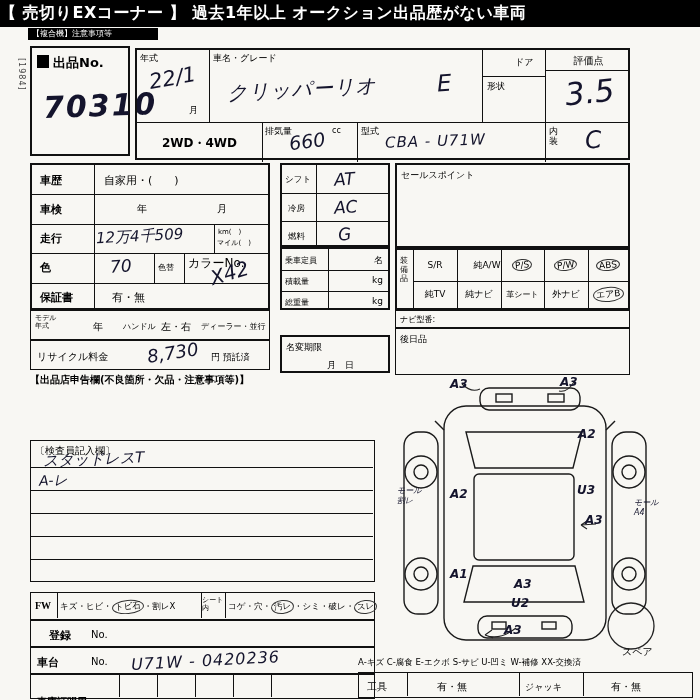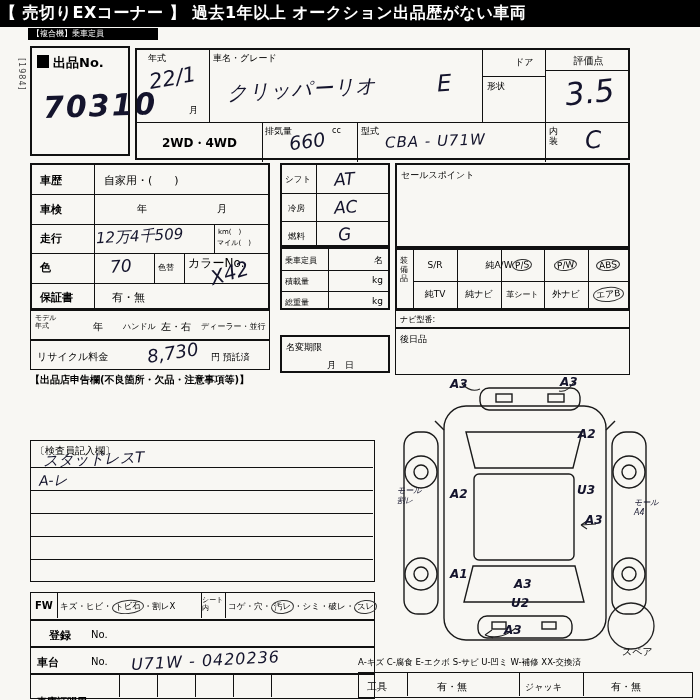--- a/index.html
+++ b/index.html
@@ -20,41 +20,41 @@
 </style>
 </head>
 <body>
 
 <div id="sheet">
 
   <div class="abs" style="left:0;top:0;width:700px;height:27px;background:#000;color:#fff;display:flex;align-items:center;">
     <span style="font-size:16px;font-weight:bold;letter-spacing:.5px;">【 売切りEXコーナー 】 過去1年以上 オークション出品歴がない車両</span>
   </div>
   <div class="abs" style="left:28px;top:28px;width:130px;height:12px;background:#000;color:#fff;font-size:8px;line-height:12px;padding-left:4px;overflow:hidden;">
-    <span>【複合機】乗車定員</span>
+    <span>【複合機】注意事項等</span>
   </div>
   <span class="abs" style="left:17px;top:58px;font-size:8px;writing-mode:vertical-rl;letter-spacing:1px;color:#444;">[1984]</span>
 
   <div class="bx2" style="left:30px;top:46px;width:100px;height:110px;">
     <span class="abs" style="left:5px;top:7px;width:12px;height:13px;background:#000;"></span>
     <span class="abs" style="left:21px;top:6px;font-size:13px;font-weight:bold;">出品No.</span>
     <span class="abs hw" style="left:11px;top:40px;font-size:30px;font-weight:600;letter-spacing:2px;transform:rotate(-2deg);">70310</span>
   </div>
 
   <div class="bx2" style="left:135px;top:48px;width:495px;height:112px;">
     <i class="vl" style="left:72px;top:0;height:72px;"></i>
     <i class="vl" style="left:345px;top:0;height:72px;"></i>
     <i class="vl" style="left:408px;top:0;height:112px;"></i>
     <i class="hl" style="left:0;top:72px;width:491px;"></i>
     <i class="hl" style="left:345px;top:26px;width:63px;"></i>
     <i class="hl" style="left:408px;top:20px;width:83px;"></i>
     <i class="vl" style="left:125px;top:72px;height:40px;"></i>
     <i class="vl" style="left:220px;top:72px;height:40px;"></i>
 
-    <span class="abs" style="left:3px;top:2px;font-size:9px;margin-left:8px;">年式</span>
+    <span class="abs" style="left:3px;top:2px;font-size:9px;">年式</span>
     <span class="abs hw" style="left:12px;top:16px;font-size:21px;transform:rotate(-10deg);">22/1</span>
     <span class="abs" style="left:52px;top:54px;font-size:9px;">月</span>
 
     <span class="abs" style="left:76px;top:2px;font-size:9px;">車名・グレード</span>
     <span class="abs hw" style="left:90px;top:26px;font-size:20px;transform:rotate(-3deg);letter-spacing:1px;">クリッパーリオ</span>
     <span class="abs hw" style="left:300px;top:20px;font-size:23px;transform:rotate(-4deg);">E</span>
 
     <span class="abs" style="left:378px;top:6px;font-size:9px;">ドア</span>
     <span class="abs" style="left:350px;top:30px;font-size:9px;">形状</span>
 
@@ -134,21 +134,21 @@
     <i class="vl" style="left:16px;top:0;height:58px;"></i>
     <i class="hl" style="left:16px;top:31px;width:215px;"></i>
     <i class="vl" style="left:60px;top:0;height:58px;"></i>
     <i class="vl" style="left:104px;top:0;height:58px;"></i>
     <i class="vl" style="left:147px;top:0;height:58px;"></i>
     <i class="vl" style="left:191px;top:0;height:58px;"></i>
     <span class="abs stack" style="left:3px;top:7px;width:11px;font-size:8px;">装備品</span>
     <div class="eq" style="left:16px;top:0;width:44px;height:30px;">
         <span>S/R</span>
       </div>
-    <div class="eq" style="left:72px;top:0;width:44px;height:30px;padding-left:16px;">
+    <div class="eq" style="left:60px;top:0;width:44px;height:30px;padding-left:16px;">
         <span>純A/W</span>
       </div>
     <div class="eq" style="left:104px;top:0;width:43px;height:30px;">
         <span class="circ">P/S</span>
       </div>
     <div class="eq" style="left:147px;top:0;width:44px;height:30px;">
         <span class="circ">P/W</span>
       </div>
     <div class="eq" style="left:191px;top:0;width:40px;height:30px;">
         <span class="circ">ABS</span>
@@ -250,21 +250,21 @@
   <span class="abs hw anno" style="left:450px;top:567px;">A1</span>
   <span class="abs hw anno" style="left:514px;top:577px;">A3</span>
   <span class="abs hw anno" style="left:511px;top:596px;">U2</span>
   <span class="abs hw anno" style="left:504px;top:623px;">A3</span>
   <span class="abs" style="left:622px;top:645px;font-size:10px;">スペア</span>
 
   <div class="bx" style="left:30px;top:592px;width:345px;height:28px;">
     <i class="vl" style="left:26px;top:0;height:25px;"></i>
     <i class="vl" style="left:170px;top:0;height:25px;"></i>
     <i class="vl" style="left:194px;top:0;height:25px;"></i>
-    <span class="abs" style="left:4px;top:7px;font-size:10px;font-weight:bold;">FW</span>
+    <span class="abs" style="left:4px;top:7px;font-size:10px;font-weight:bold;font-family:Liberation Serif, serif;">FW</span>
     <span class="abs" style="left:29px;top:7px;font-size:8.5px;white-space:nowrap;">
       <span>キズ・ヒビ・</span><span class="circ">トビ石</span><span>・割レX</span>
     </span>
     <span class="abs stack" style="left:171px;top:4px;width:22px;font-size:7px;">シート内</span>
     <span class="abs" style="left:197px;top:7px;font-size:8.5px;white-space:nowrap;">
       <span>コゲ・穴・</span><span class="circ">汚レ</span><span>・シミ・破レ・</span><span class="circ">スレ</span>
     </span>
   </div>
 
   <div class="bx" style="left:30px;top:620px;width:345px;height:27px;">

